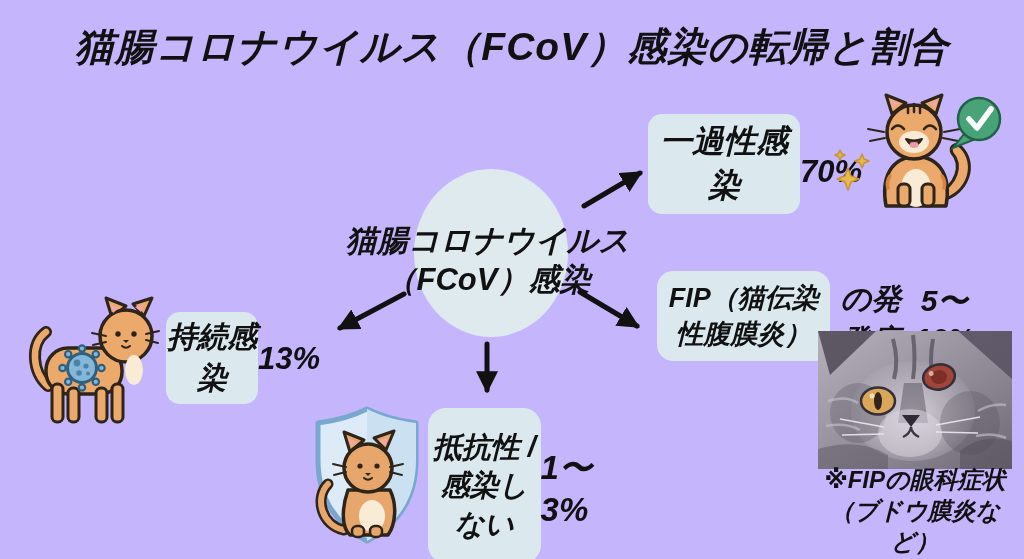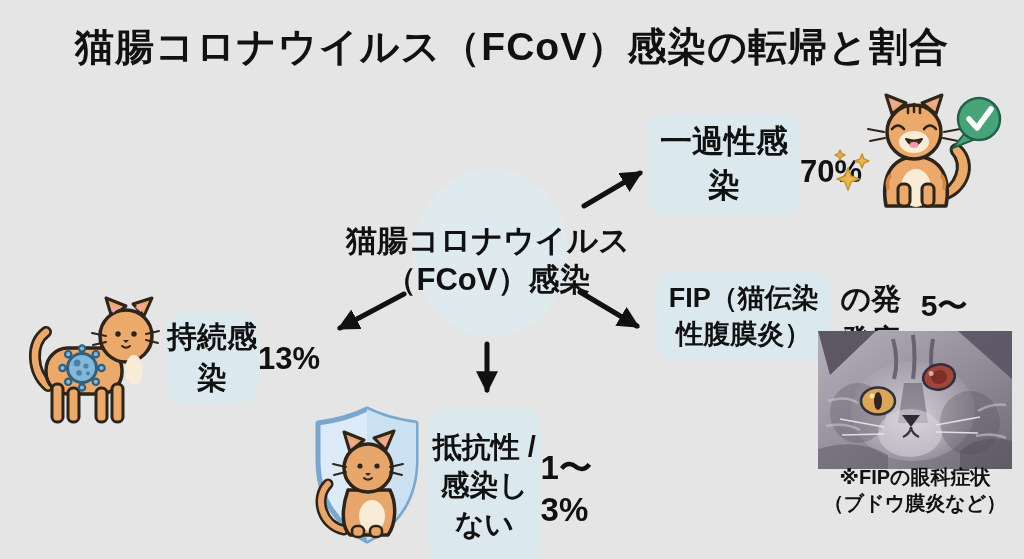--- a/index.html
+++ b/index.html
@@ -1,17 +1,17 @@
 <!DOCTYPE html>
 <html style="--badge-bg: #dbe9ee; --circle-bg: #dfeaef; --text: #111111; --arrow: #111111; --check-green: #48a378; --cat-orange: #eba96c; --cat-cream: #f8ecd6; --virus-blue: #84b7d8; --shield-fill: #dcebf7; --shield-border: #79a7cd; --sparkle-gold: #e8b94e;"><head>
 <meta charset="utf-8">
 <style>
   html,body { margin:0; padding:0; background:#ffffff; }
   body { font-family:"Liberation Sans","DejaVu Sans",sans-serif; color:var(--text,#111111); }
-  .canvas { position:relative; width:1024px; height:559px; background:#e5e5e5; overflow:hidden; }
+  .canvas { position:relative; width:1024px; height:559px; background:#c4b5fd; overflow:hidden;font-style:italic; }
 
   .title { position:absolute; top:20px; left:0; width:100%; margin:0; text-align:center;
            font-size:39px; font-weight:bold; letter-spacing:1px; }
 
   .arrows { position:absolute; left:0; top:0; width:1024px; height:559px; pointer-events:none; }
   .arrows line { stroke:var(--arrow,#111111); stroke-width:5; stroke-linecap:round; }
 
   .circle { position:absolute; left:414px; top:169px; width:154px; height:168px;
             border-radius:50%; background:var(--circle-bg,#dfeaef); }
   .center-text { position:absolute; left:330px; top:222px; width:316px; text-align:center;
@@ -20,34 +20,34 @@
   .node { position:absolute; display:flex; flex-direction:row; align-items:center; }
   .badge { background:var(--badge-bg,#dbe9ee); border-radius:14px; font-weight:bold;
            width:100%; box-sizing:border-box; text-align:center; }
   .pct { font-weight:600; }
 
   .node-transient { left:648px; top:114px; width:214px; }
   .node-transient .badge { font-size:32px; padding:6px 0; }
   .node-transient .pct { font-size:31px; margin-top:15px; }
 
   .node-persistent { left:166px; top:312px; width:154px; }
-  .node-persistent .badge { font-size:30px; padding:5px 0;border-radius:19px; }
+  .node-persistent .badge { font-size:30px; padding:5px 0; }
   .node-persistent .pct { font-size:31px; margin-top:2px; }
 
   .node-resistant { left:428px; top:408px; width:176px; }
   .node-resistant .badge { font-size:29px; padding:20px 0; line-height:1.32; border-radius:18px; }
   .node-resistant .pct { font-size:33px; margin-top:5px; }
 
-  .node-fip { left:657px; top:271px; width:327px; align-items:flex-end; }
+  .node-fip { left:657px; top:271px; width:327px; align-items:center; }
   .node-fip .badge { font-size:27px; padding:9px 0; border-radius:16px; }
   .fip-suffix { font-size:30px; font-weight:bold; margin:7px 0 0 10px; }
   .node-fip .pct { font-size:30px; width:150px; text-align:center; margin-top:5px; }
 
   .photo-caption { position:absolute; left:810px; top:464px; width:210px; text-align:center;
-                   font-size:20px; font-weight:bold; line-height:1.3; }
+                   font-size:24px; font-weight:bold; line-height:1.3; }
   .source { position:absolute; top:527px; right:10px; font-size:17px; color:#222222; }
 
   .icon { position:absolute; }
   .icon-happy-cat { left:832px; top:90px; }
   .icon-virus-cat { left:22px; top:296px; }
   .icon-shield-cat { left:296px; top:402px; }
   .icon-fip-photo { left:818px; top:331px; }
 </style>
 </head>
 <body>

